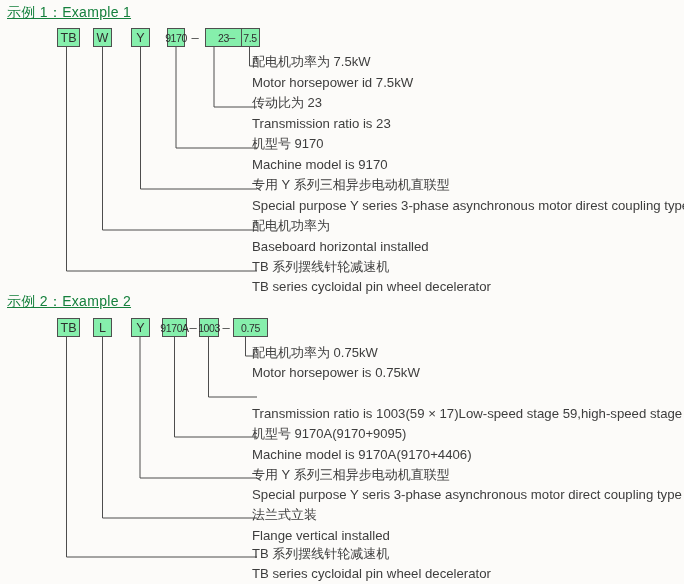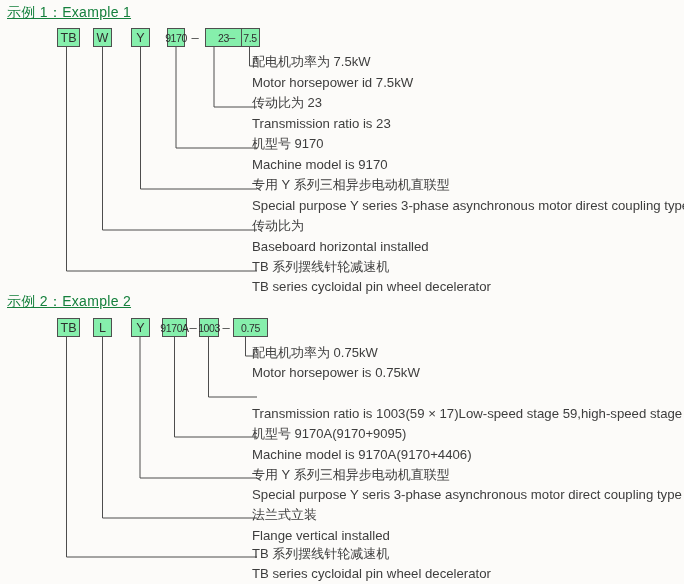--- a/index.html
+++ b/index.html
@@ -77,21 +77,21 @@
   <div class="code-box narrow" style="left:240.5px;top:28px;width:19px">7.5</div>
 
   <div class="zh-row" style="top:54px">配电机功率为 7.5kW</div>
   <div class="en-row" style="top:75px">Motor horsepower id 7.5kW</div>
   <div class="zh-row" style="top:95px">传动比为 23</div>
   <div class="en-row" style="top:116px">Transmission ratio is 23</div>
   <div class="zh-row" style="top:136px">机型号 9170</div>
   <div class="en-row" style="top:157px">Machine model is 9170</div>
   <div class="zh-row" style="top:177px">专用 Y 系列三相异步电动机直联型</div>
   <div class="en-row" style="top:198px">Special purpose Y series 3-phase asynchronous motor direst coupling type</div>
-  <div class="zh-row" style="top:218px">传动比为</div>
+  <div class="zh-row" style="top:218px">配电机功率为</div>
   <div class="en-row" style="top:239px">Baseboard horizontal installed</div>
   <div class="zh-row" style="top:259px">TB 系列摆线针轮减速机</div>
   <div class="en-row" style="top:279px">TB series cycloidal pin wheel decelerator</div>
 
   <div class="section-header" style="top:293px">示例 2：Example 2</div>
 
   <div class="code-box" style="left:57px;top:318px;width:23px">TB</div>
   <div class="code-box" style="left:93px;top:318px;width:19px">L</div>
   <div class="code-box" style="left:131px;top:318px;width:19px">Y</div>
   <div class="code-box narrow" style="left:162px;top:318px;width:25px">9170A</div>

